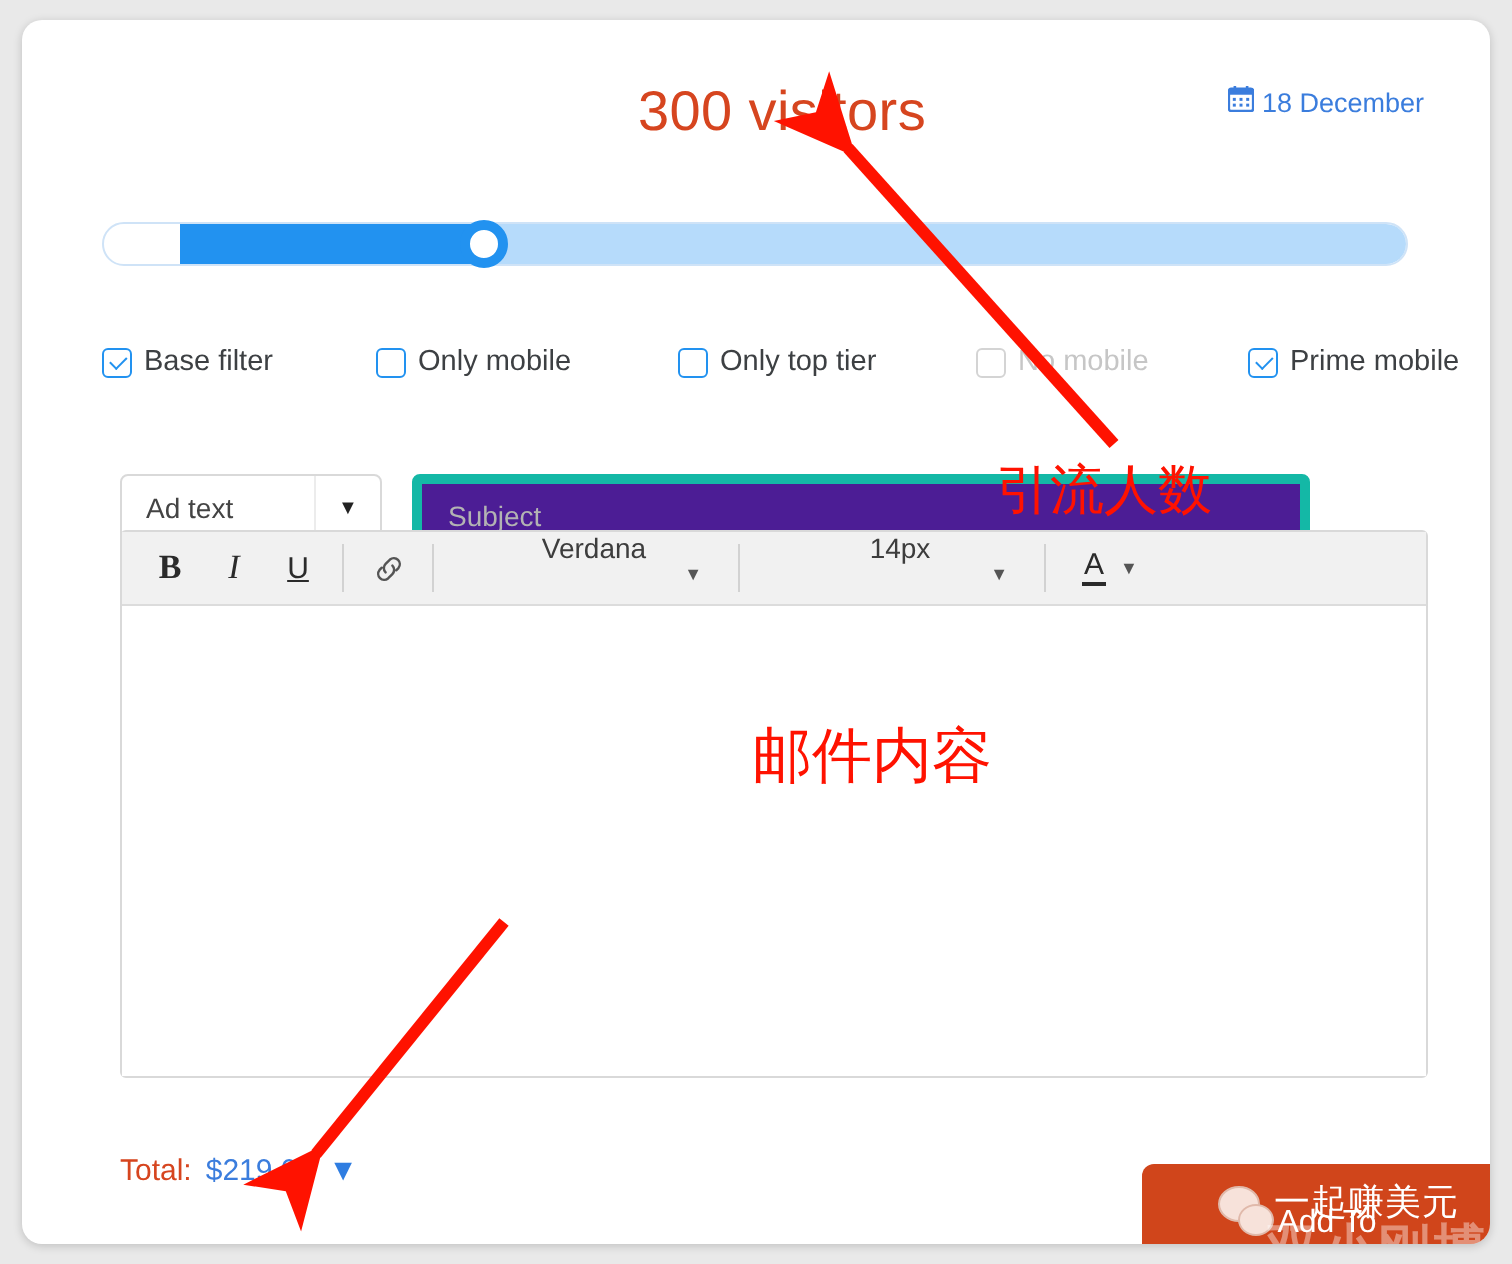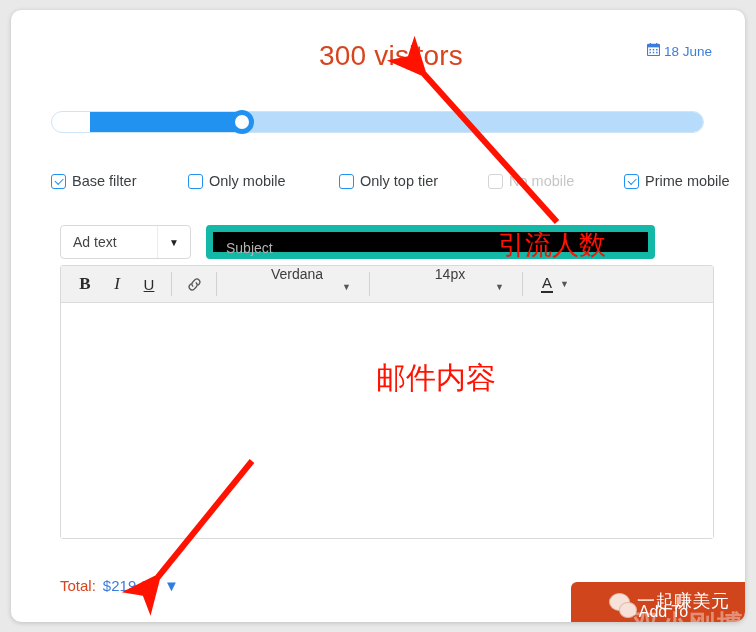--- a/index.html
+++ b/index.html
@@ -155,21 +155,21 @@
     color: #3d4043;
   }
   .cb-label.disabled {
     color: #c6c6c6;
   }
 
   
   #select-row {
     position: absolute;
     left: 49px;
-    top: 215px;
+    top: 227px;
     width: 654px;
     height: 34px;
     border-radius: 16px;
   }
   #ad-select {
     position: absolute;
     left: 0; top: 0;
     width: 131px;
     height: 34px;
     border: 1px solid #d9d9d9;
@@ -194,24 +194,24 @@
     justify-content: center;
     font-size: 10px;
     color: #222;
   }
   #subject-input {
     position: absolute;
     left: 146px;
     top: 0;
     width: 449px;
     height: 34px;
-    border: 7px solid #14b8a6;
+    border: 5px solid #14b8a6;
     border-radius: 4px;
     box-sizing: border-box;
-    background: #000000;
+    background: #4c1d95;
     font-size: 14px;
     color: #b3b3b3;
     padding-left: 13px;
     line-height: 32px;
   }
 
   
   #editor {
     position: absolute;
     left: 49px;
@@ -395,21 +395,21 @@
           <rect x="3" y="0" width="1.4" height="3" fill="#3b7ddd"></rect>
           <rect x="9.6" y="0" width="1.4" height="3" fill="#3b7ddd"></rect>
           <rect x="2.6" y="6.4" width="1.6" height="1.6" fill="#3b7ddd"></rect>
           <rect x="6.2" y="6.4" width="1.6" height="1.6" fill="#3b7ddd"></rect>
           <rect x="9.8" y="6.4" width="1.6" height="1.6" fill="#3b7ddd"></rect>
           <rect x="2.6" y="9.5" width="1.6" height="1.6" fill="#3b7ddd"></rect>
           <rect x="6.2" y="9.5" width="1.6" height="1.6" fill="#3b7ddd"></rect>
           <rect x="9.8" y="9.5" width="1.6" height="1.6" fill="#3b7ddd"></rect>
         </svg>
       </span>
-      <span>18 June</span>
+      <span>18 December</span>
     </div>
   </div>
 
   <div id="slider-wrap">
     <div id="slider-track">
       <div id="slider-track-light"></div>
       <div id="slider-fill" style="width: 154px;"></div>
     </div>
     <div id="slider-thumb" style="left: 179px;"></div>
   </div>

